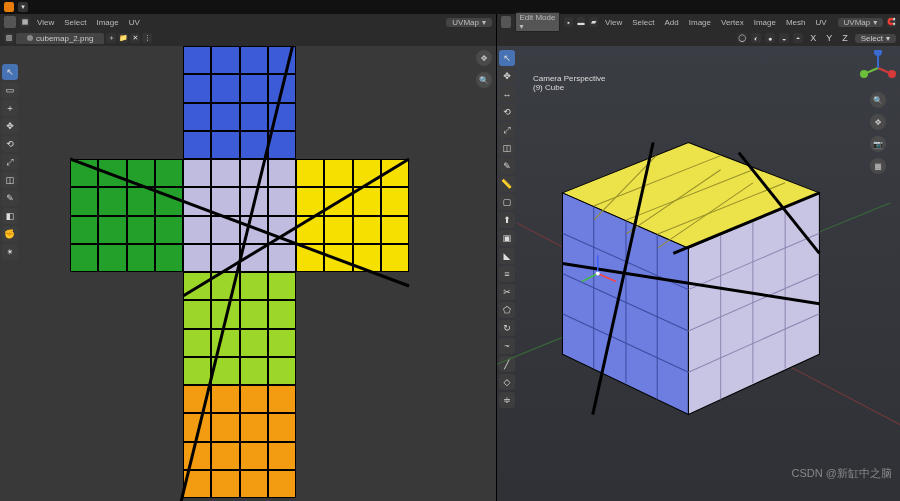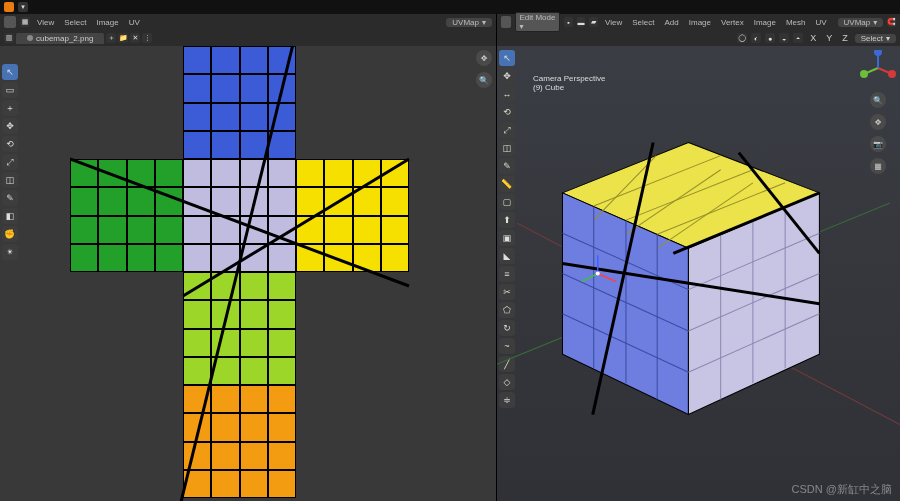--- a/index.html
+++ b/index.html
@@ -36,21 +36,21 @@
   .face.blue{left:113px;top:0;width:113px;height:113px;}
   .face.green{left:0;top:113px;width:113px;height:113px;}
   .face.lilac{left:113px;top:113px;width:113px;height:113px;}
   .face.yellow{left:226px;top:113px;width:113px;height:113px;}
   .face.lime{left:113px;top:226px;width:113px;height:113px;}
   .face.orange{left:113px;top:339px;width:113px;height:113px;}
   svg.overlay{position:absolute;left:0;top:0;pointer-events:none;}
   
   .persp-label{position:absolute;left:36px;top:4px;font-size:8px;color:#ddd;background:rgba(0,0,0,0.0);margin-top:24px;}
   .cube-scene{position:absolute;left:0;top:0;width:100%;height:100%;}
-  .watermark{position:absolute;right:8px;bottom:4px;color:#888;font-size:11px;}
+  .watermark{position:absolute;right:8px;bottom:20px;color:#888;font-size:11px;}
   .sel-tab{background:#555;border:1px solid #222;border-radius:2px;padding:0 3px;font-size:8px;}
   .spacer{flex:1;}
   .dropdown{background:#444;border-radius:3px;padding:0 6px;font-size:8px;display:flex;gap:3px;}
 </style>
 </head>
 <body>
 
 <div class="topbar">
   <div class="blender-icon"></div>
   <div class="sq">▾</div>

